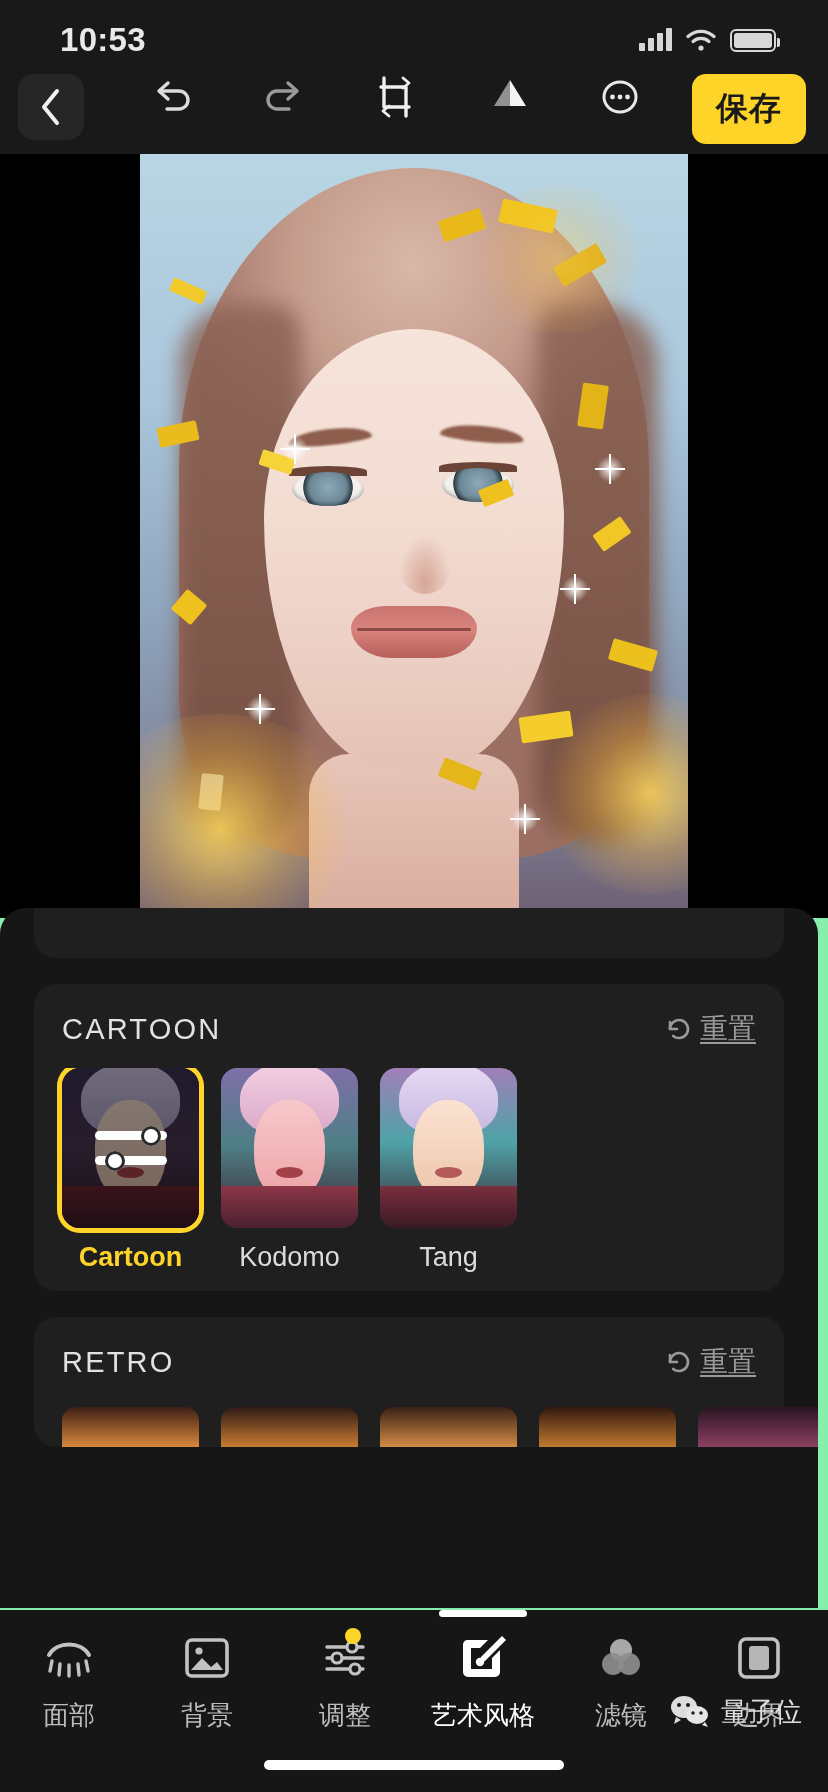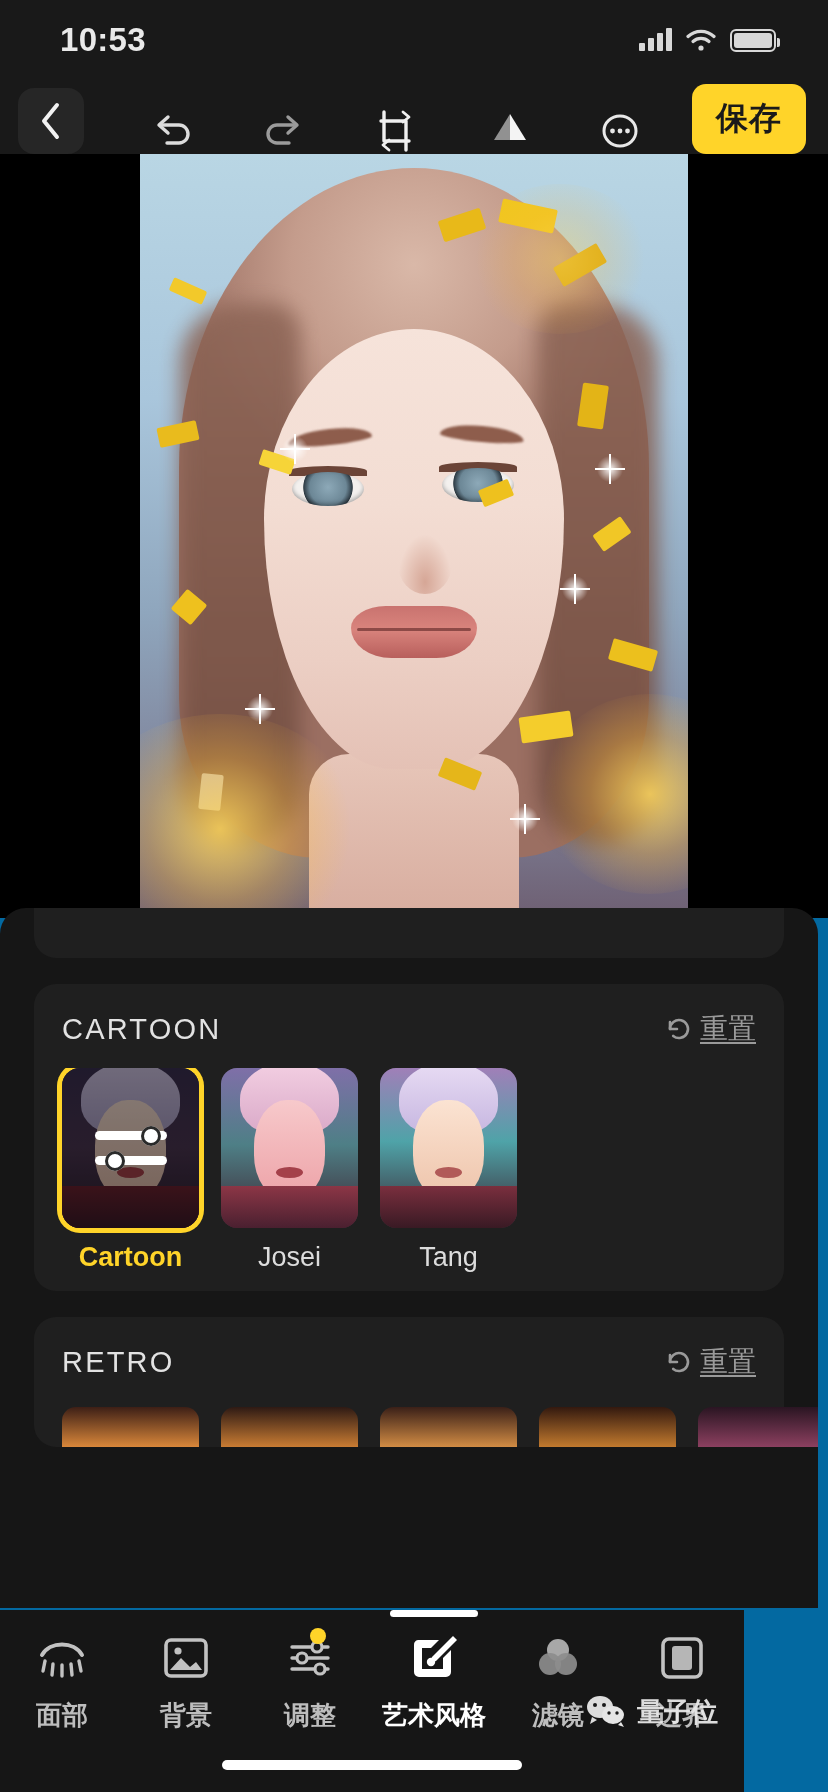--- a/index.html
+++ b/index.html
@@ -5,21 +5,21 @@
   * { margin:0; padding:0; box-sizing:border-box; }
   html, body {
     width: 828px; height: 1792px;
     background: #000;
     font-family: "Liberation Sans", sans-serif;
     overflow: hidden;
   }
   .phone {
     position: relative;
     width: 828px; height: 1792px;
-    background: #0369a1;
+    background: #86efac;
     overflow: hidden;
   }
 
   
   .statusbar {
     position:absolute; top:0; left:0; width:828px; height:74px;
     background:#191919;
     display:flex; align-items:center; justify-content:space-between;
     padding: 0 52px 0 60px;
   }
@@ -42,21 +42,21 @@
   .batt::after{
     content:""; position:absolute; right:-6px; top:7px; width:3px; height:9px;
     background:#d8d8d8; border-radius:0 2px 2px 0;
   }
   .batt i{ display:block; height:100%; width:100%; background:#d8d8d8; border-radius:3px;}
 
   
   .toolbar {
     position:absolute; top:74px; left:0; width:828px; height:80px;
     background:#191919;
-    display:flex; align-items:flex-end;
+    display:flex; align-items:flex-start;
   }
   .back-btn {
     width:66px; height:66px; margin-left:18px;
     background:#262626; border-radius:16px;
     display:flex; align-items:center; justify-content:center;
   }
   .tool-group {
     flex:1; display:flex; align-items:center; justify-content:center; gap:66px;
     margin-left:30px;
   }
@@ -218,25 +218,24 @@
   .sl.a i{ left:46px; }
   .sl.b i{ left:10px; }
   .dimmed { position:absolute; inset:0; background:rgba(0,0,0,.45); }
 
   
   .retro-row { display:flex; gap:22px; padding:0 28px; margin-top:6px; }
   .retro-thumb { width:137px; flex:0 0 137px; height:40px; border-radius:14px 14px 0 0; overflow:hidden;}
 
   
   .tabbar {
-    position:absolute; bottom:0; left:0; width:744px; height:182px;
+    position:absolute; bottom:0; left:0; width:828px; height:182px;
     background:#161616;
     display:flex; align-items:flex-start; justify-content:space-around;
     padding-top:20px;
-    font-weight:bold;
   }
   .tab { width:106px; display:flex; flex-direction:column; align-items:center; gap:12px; position:relative; }
   .tab .ic { width:56px; height:56px; display:flex; align-items:center; justify-content:center; }
   .tab .lb { font-size:26px; color:#bdbdbd; }
   .tab.active .lb { color:#ffffff; }
   .tab .active-bar {
     position:absolute; top:-20px; width:88px; height:7px; background:#fff; border-radius:4px;
   }
   .dot-badge {
     position:absolute; top:-2px; right:12px; width:16px; height:16px;
@@ -414,21 +413,21 @@
         <div class="item">
           <div class="thumb">
             <div class="tf">
               <div class="bg" style="background:linear-gradient(180deg,#7f6fa8 0%,#4e7f86 48%,#3d2430 100%)"></div>
               <div class="hairc" style="background:linear-gradient(180deg,#f3cfe2,#d9a9c8)"></div>
               <div class="facec" style="background:linear-gradient(180deg,#f7c9cb,#eda3a8)"></div>
               <div class="lipc"></div>
               <div class="strip" style="background:linear-gradient(180deg,#8c3646,#4a2030)"></div>
             </div>
           </div>
-          <div class="cap">Josei</div>
+          <div class="cap">Kodomo</div>
         </div>
 
 
 
         <div class="item">
           <div class="thumb">
             <div class="tf">
               <div class="bg" style="background:linear-gradient(180deg,#a07fb8 0%,#4fa3a8 46%,#3a2430 100%)"></div>
               <div class="hairc" style="background:linear-gradient(180deg,#e8dcf4,#c6b6e0)"></div>
               <div class="facec" style="background:linear-gradient(180deg,#fbe3d2,#eec4ab)"></div>

